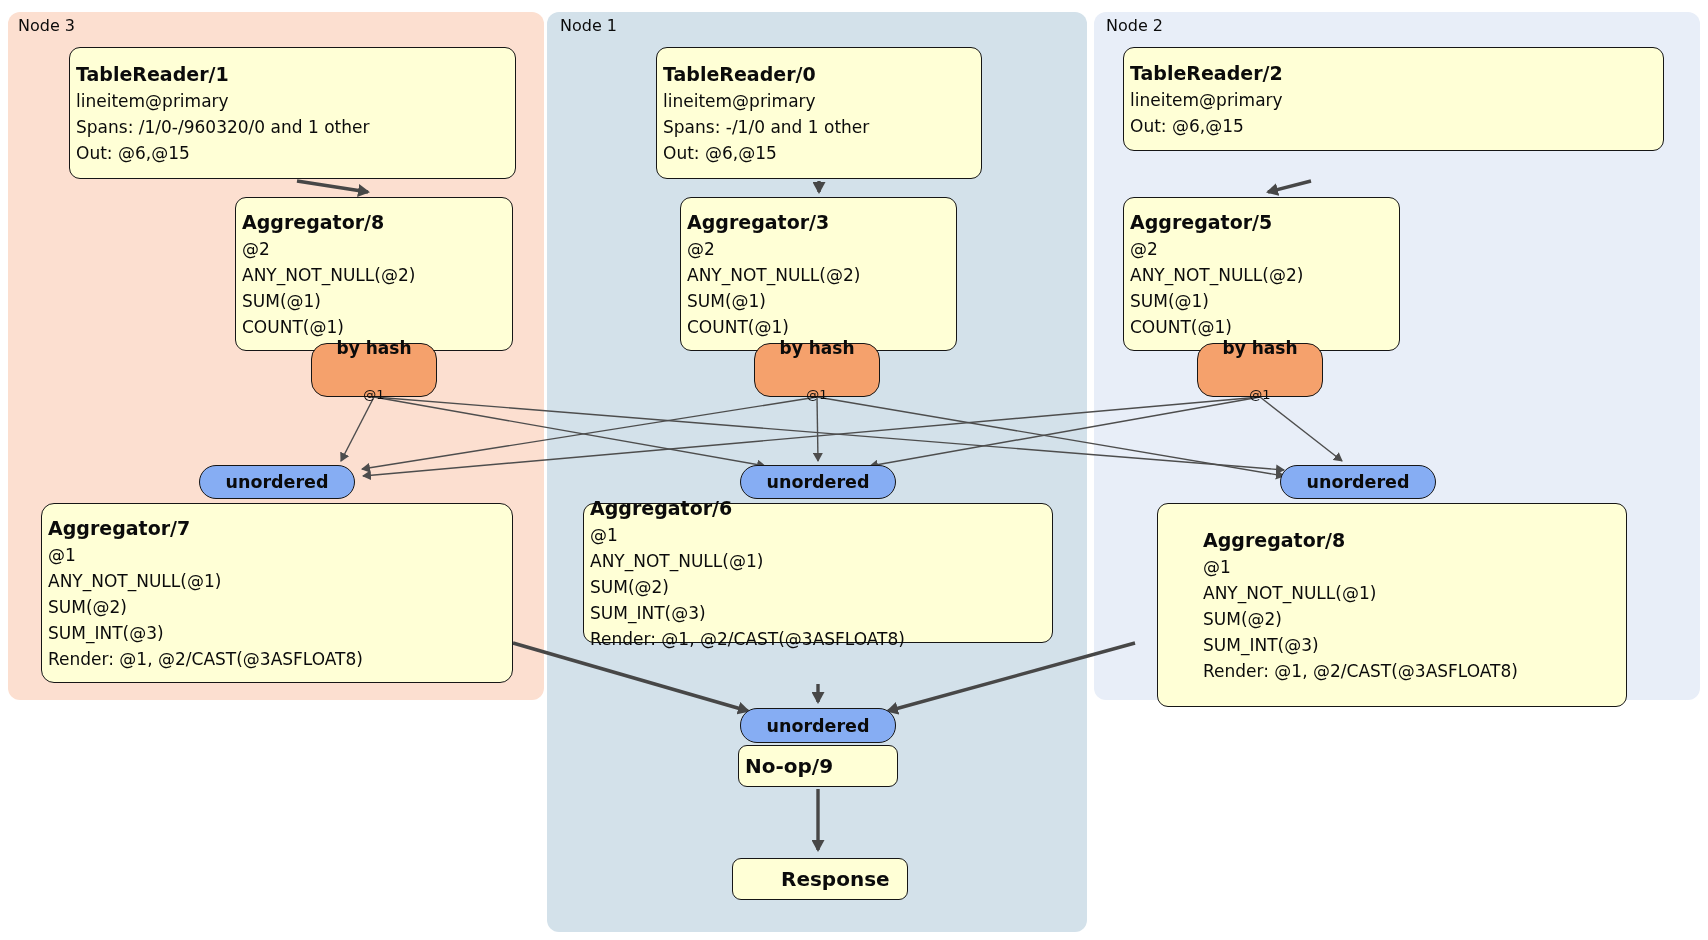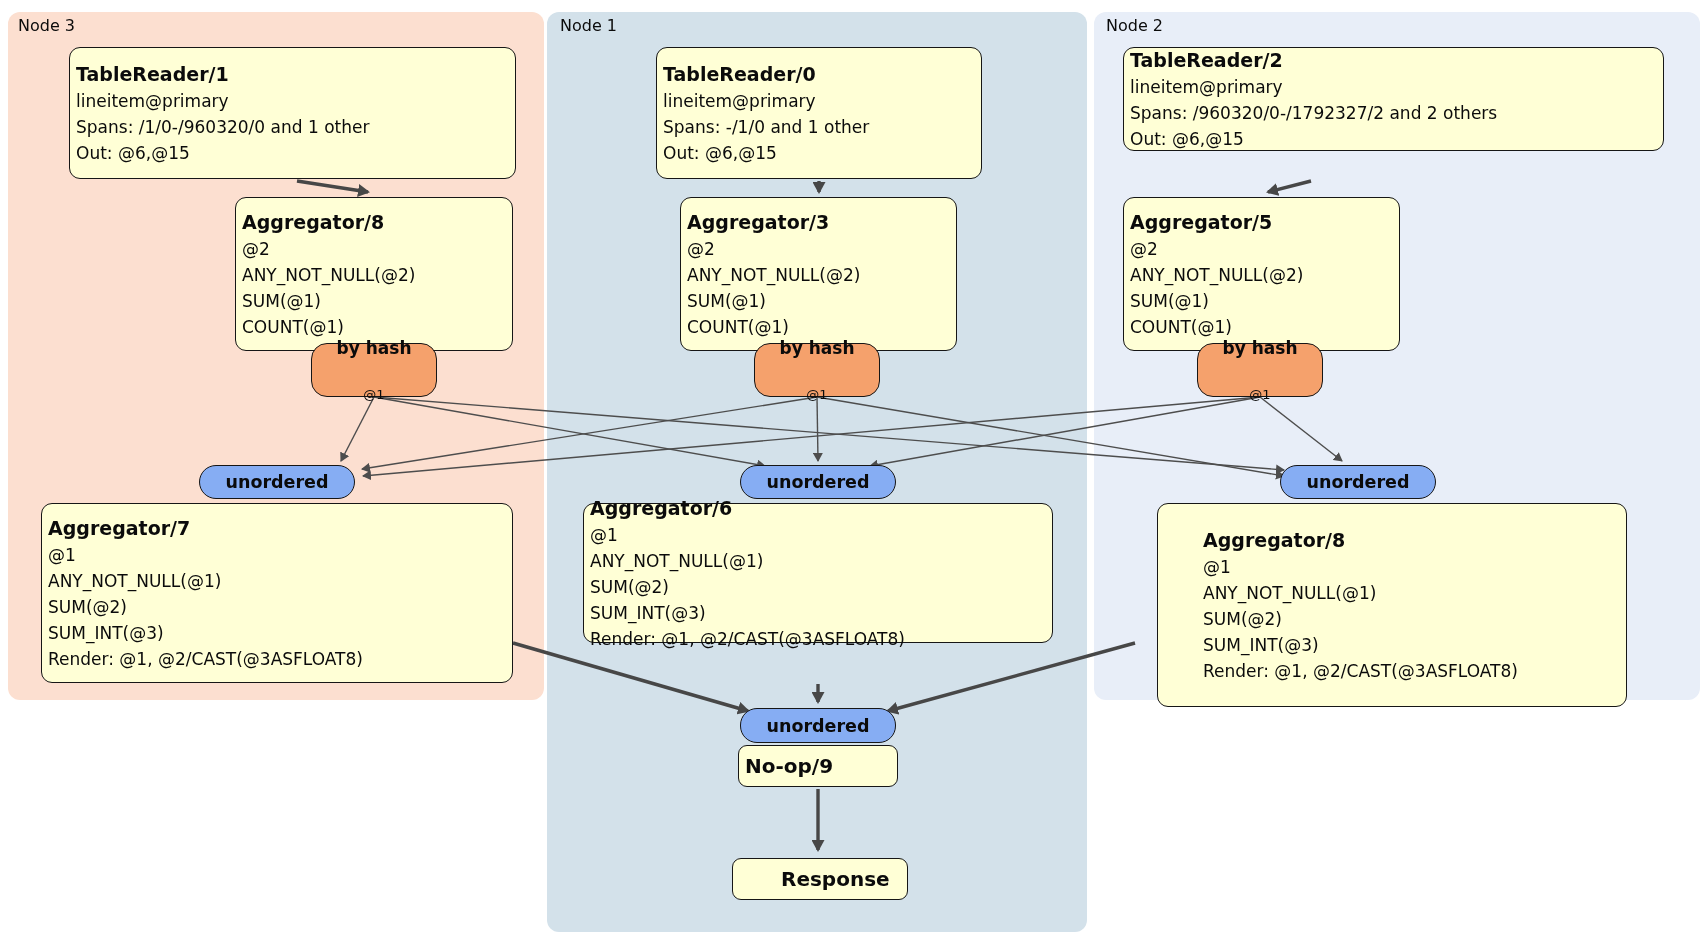--- a/index.html
+++ b/index.html
@@ -35,21 +35,21 @@
   #panel-node1{background:var(--node1_bg,#d3e1ea);left:547px;top:12px;width:540px;height:920px;}
   #panel-node2{background:var(--node2_bg,#e8eef8);left:1094px;top:12px;width:606px;height:688px;}
 
   
   #tr1{left:69px;top:47px;width:447px;height:132px;}
   #tr0{left:656px;top:47px;width:326px;height:132px;}
   #tr2{left:1123px;top:47px;width:541px;height:104px;}
   #ag4{left:235px;top:197px;width:278px;height:154px;}
   #ag3{left:680px;top:197px;width:277px;height:154px;}
   #ag5{left:1123px;top:197px;width:277px;height:154px;}
-  #ag7{left:41px;top:503px;width:472px;height:180px;}
+  #ag7{left:41px;top:503px;width:472px;height:180px;border-radius:13px;}
   #ag6{left:583px;top:503px;width:470px;height:140px;}
   #ag8{left:1157px;top:503px;width:470px;height:204px;padding-left:45px;}
   #noop{left:738px;top:745px;width:160px;height:42px;border-radius:9px;}
   #resp{left:732px;top:858px;width:176px;height:42px;border-radius:9px;padding-left:48px;}
   #noop .title,#resp .title{font-size:20px;}
 
   
   #r4{left:311px;top:343px;width:126px;height:54px;}
   #r3{left:754px;top:343px;width:126px;height:54px;}
   #r5{left:1197px;top:343px;width:126px;height:54px;}
@@ -112,21 +112,20 @@
   </div>
   <div class="pbox" id="tr0">
     <span class="title">TableReader/0</span>
     <span class="row">lineitem@primary</span>
     <span class="row">Spans: -/1/0 and 1 other</span>
     <span class="row">Out: @6,@15</span>
   </div>
   <div class="pbox" id="tr2">
     <span class="title">TableReader/2</span>
     <span class="row">lineitem@primary</span>
-    <span class="row">Spans: /960320/0-/1792327/2 and 2 others</span>
     <span class="row">Out: @6,@15</span>
   </div>
 
   <div class="pbox" id="ag4">
     <span class="title">Aggregator/8</span>
     <span class="row">@2</span>
     <span class="row">ANY_NOT_NULL(@2)</span>
     <span class="row">SUM(@1)</span>
     <span class="row">COUNT(@1)</span>
   </div>

